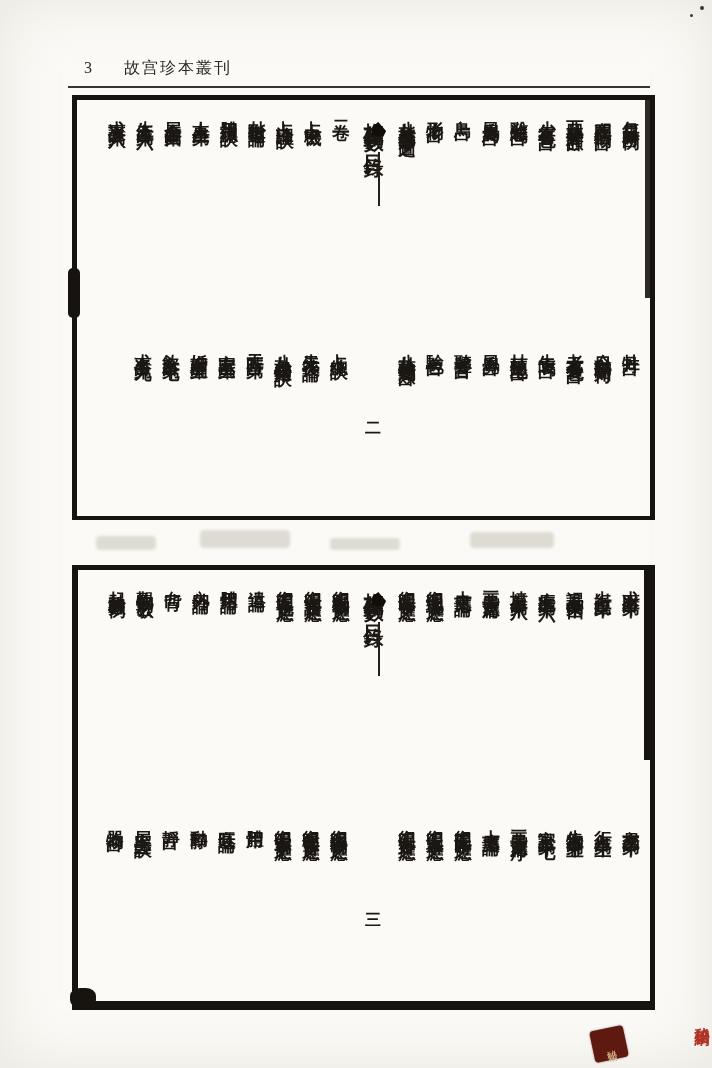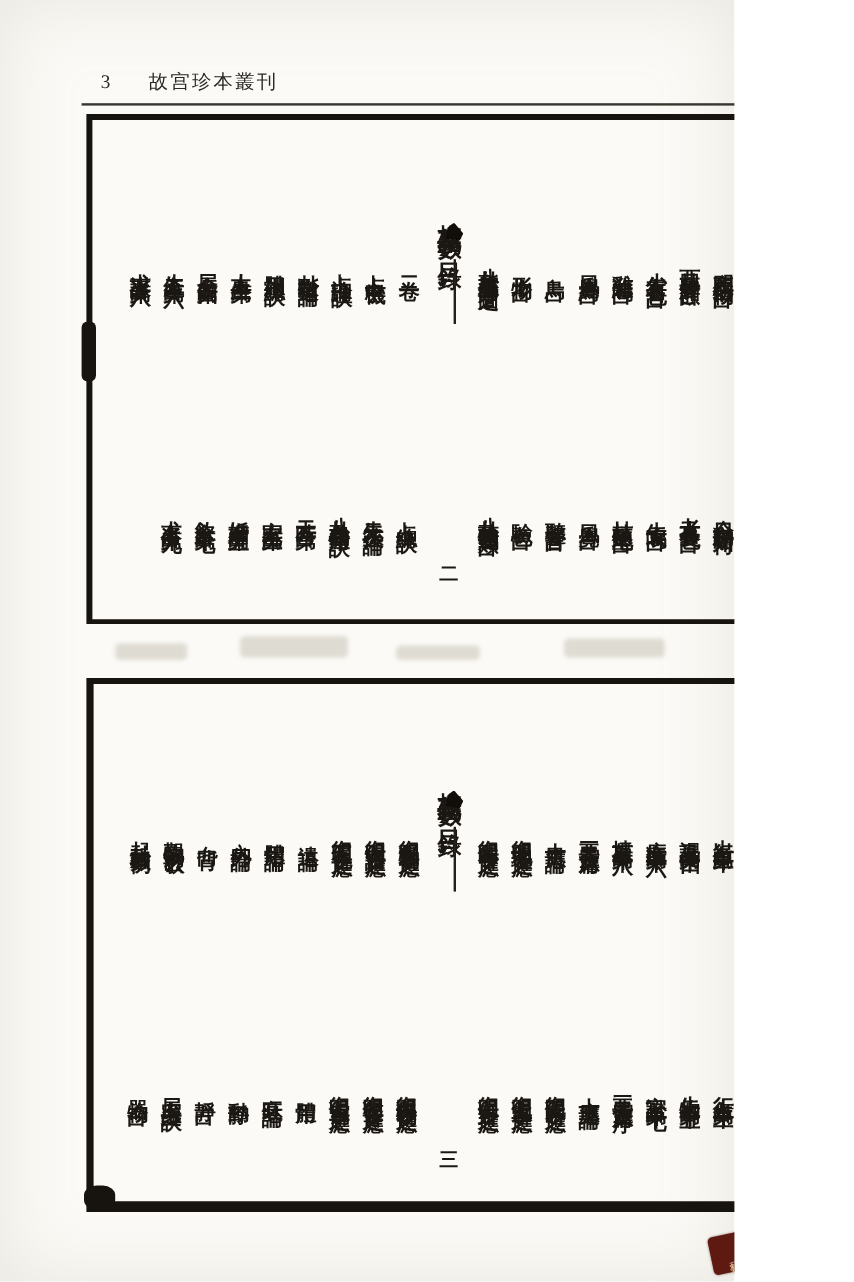--- a/index.html
+++ b/index.html
@@ -1,21 +1,20 @@
 <!DOCTYPE html>
 <html><head>
 <meta charset="utf-8">
 <style>
   html,body{margin:0;padding:0;}
   .page{
-    position:relative;width:612px;height:1068px;overflow:hidden;
+    position:relative;width:712px;height:1068px;overflow:hidden;
     background:#fbfaf6;
     font-family:"Liberation Serif","DejaVu Serif",serif;
     box-shadow:inset 0 0 60px rgba(180,175,160,.25);
-    text-align:center;
   }
   .hdr{
     position:absolute;top:58px;left:84px;font-size:16px;color:#2a2622;
     letter-spacing:2px;white-space:nowrap;
   }
   .hdr .num{margin-right:26px;letter-spacing:0;}
   .hdr-rule{position:absolute;top:86px;left:68px;width:582px;height:2px;background:#3a352f;}
   .frame{
     position:absolute;left:72px;width:583px;box-sizing:border-box;
     border:5px solid #17130e;

